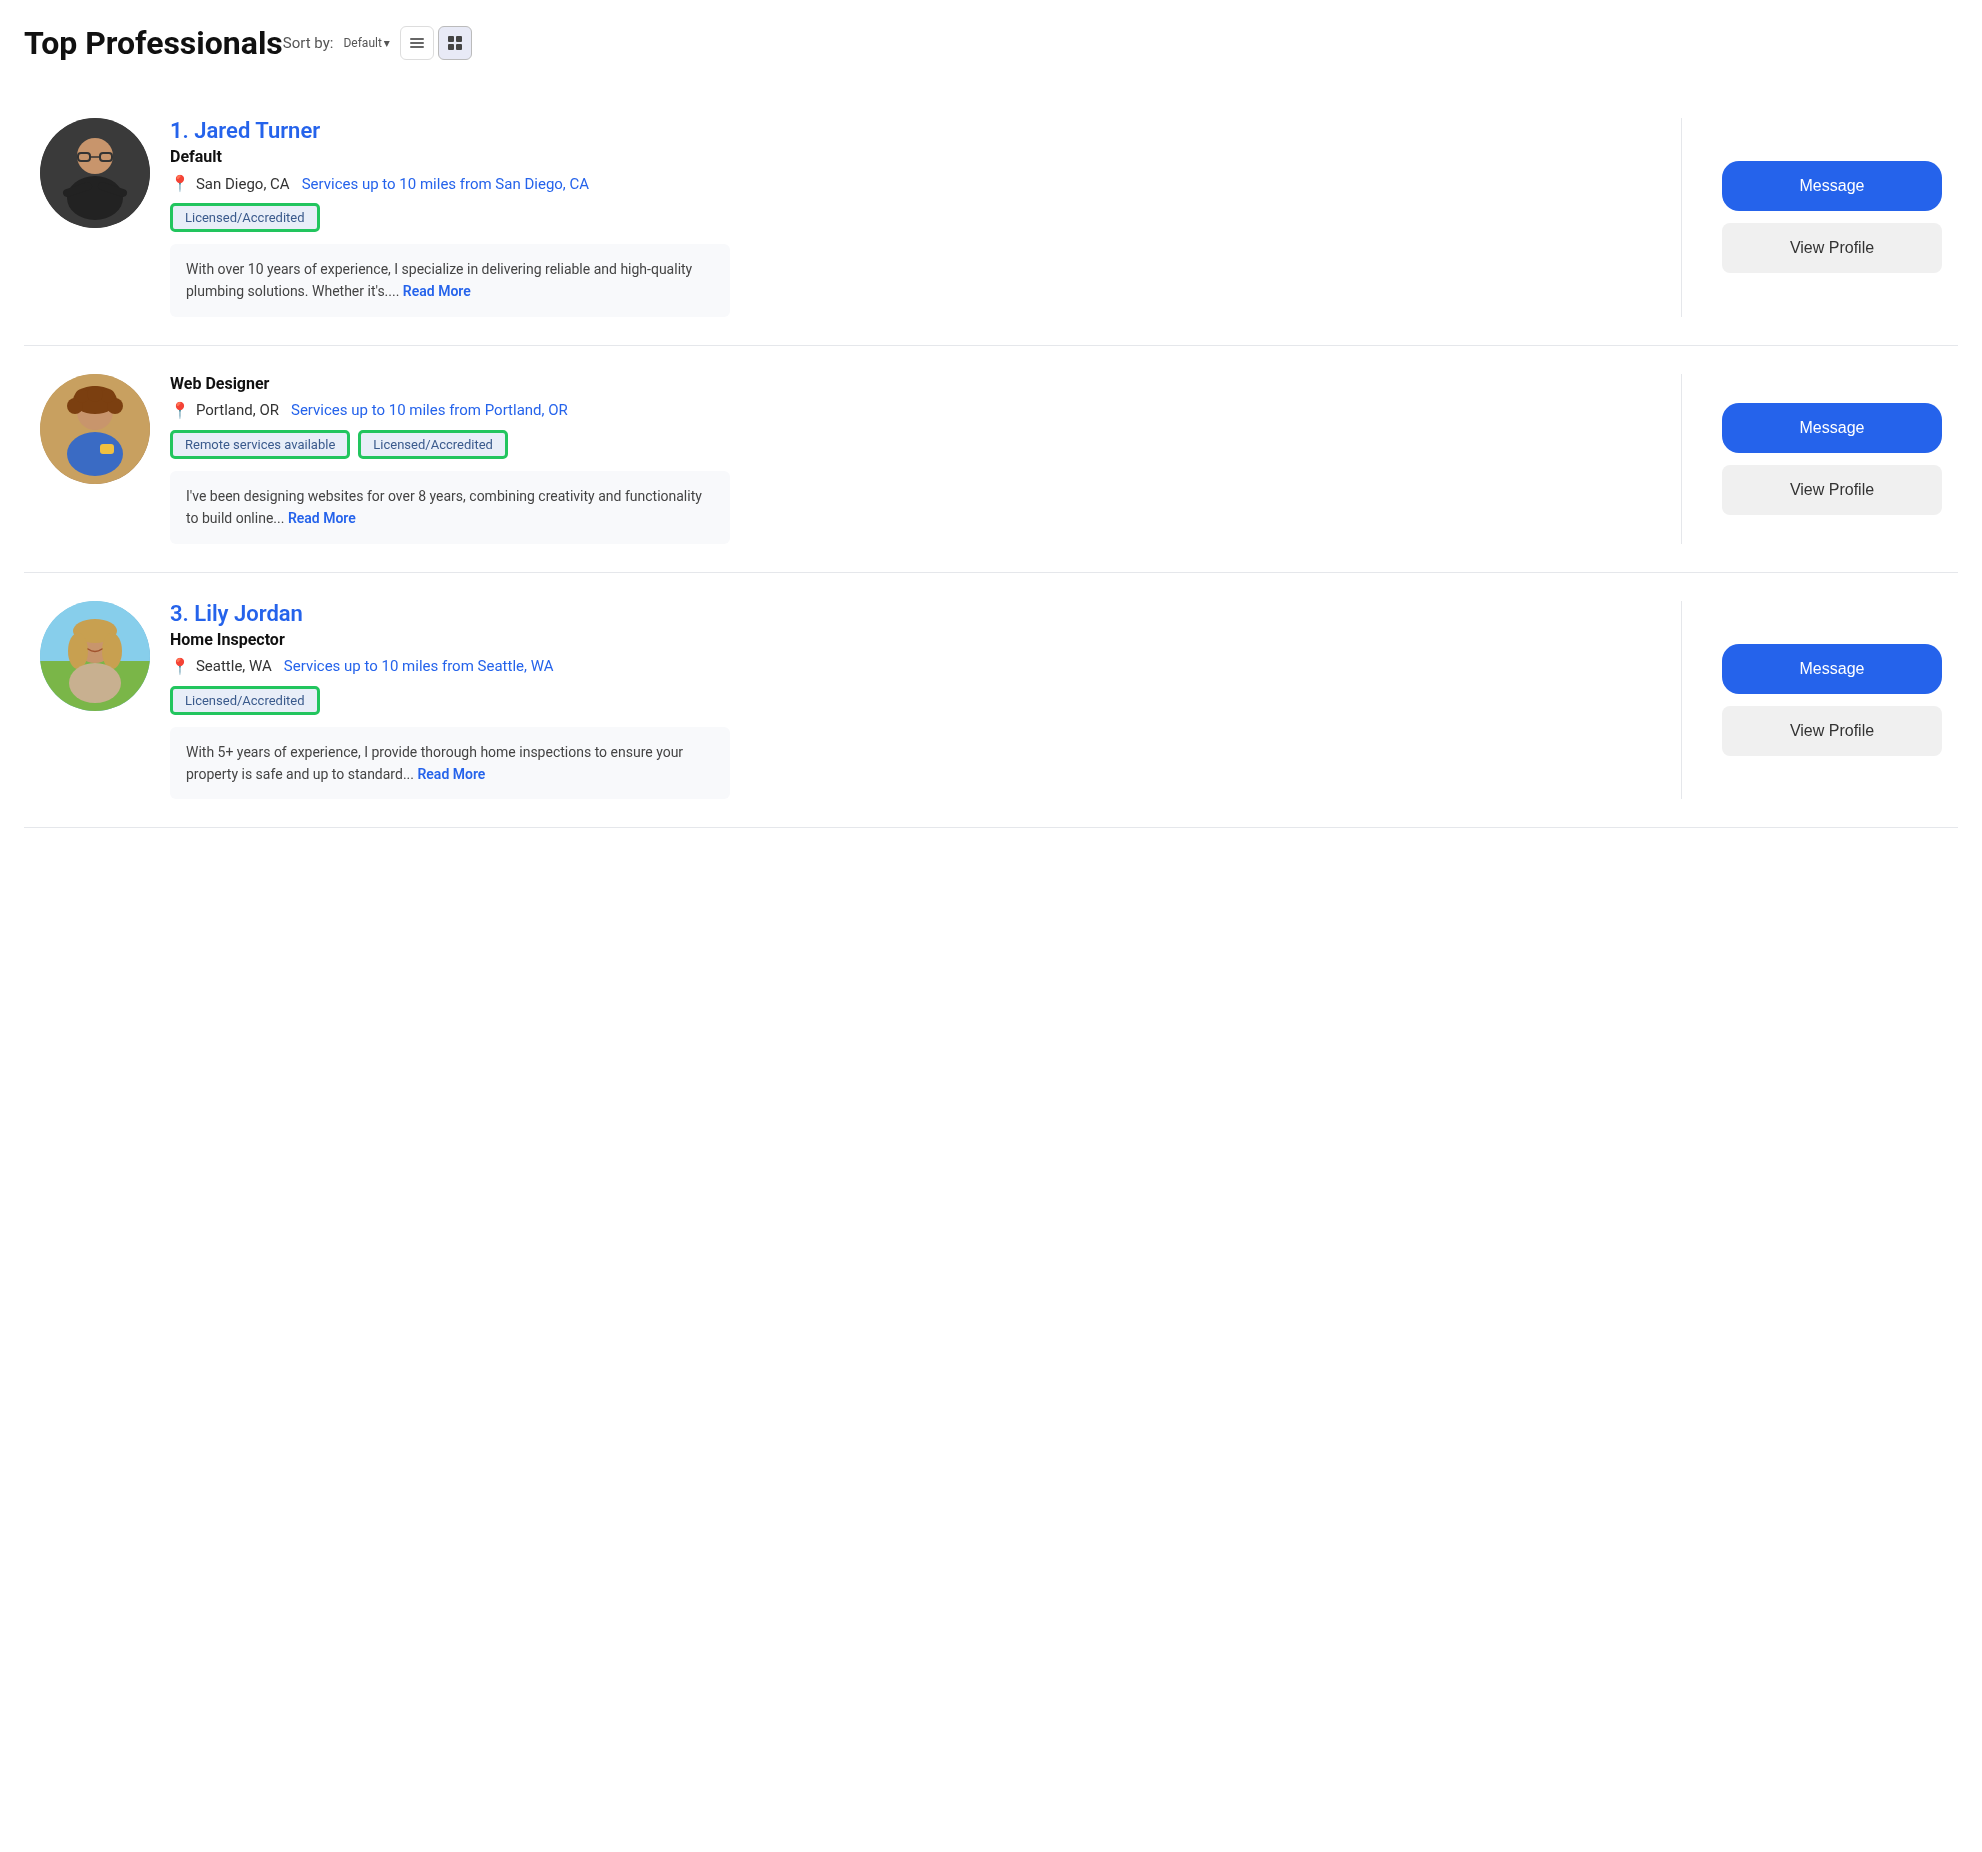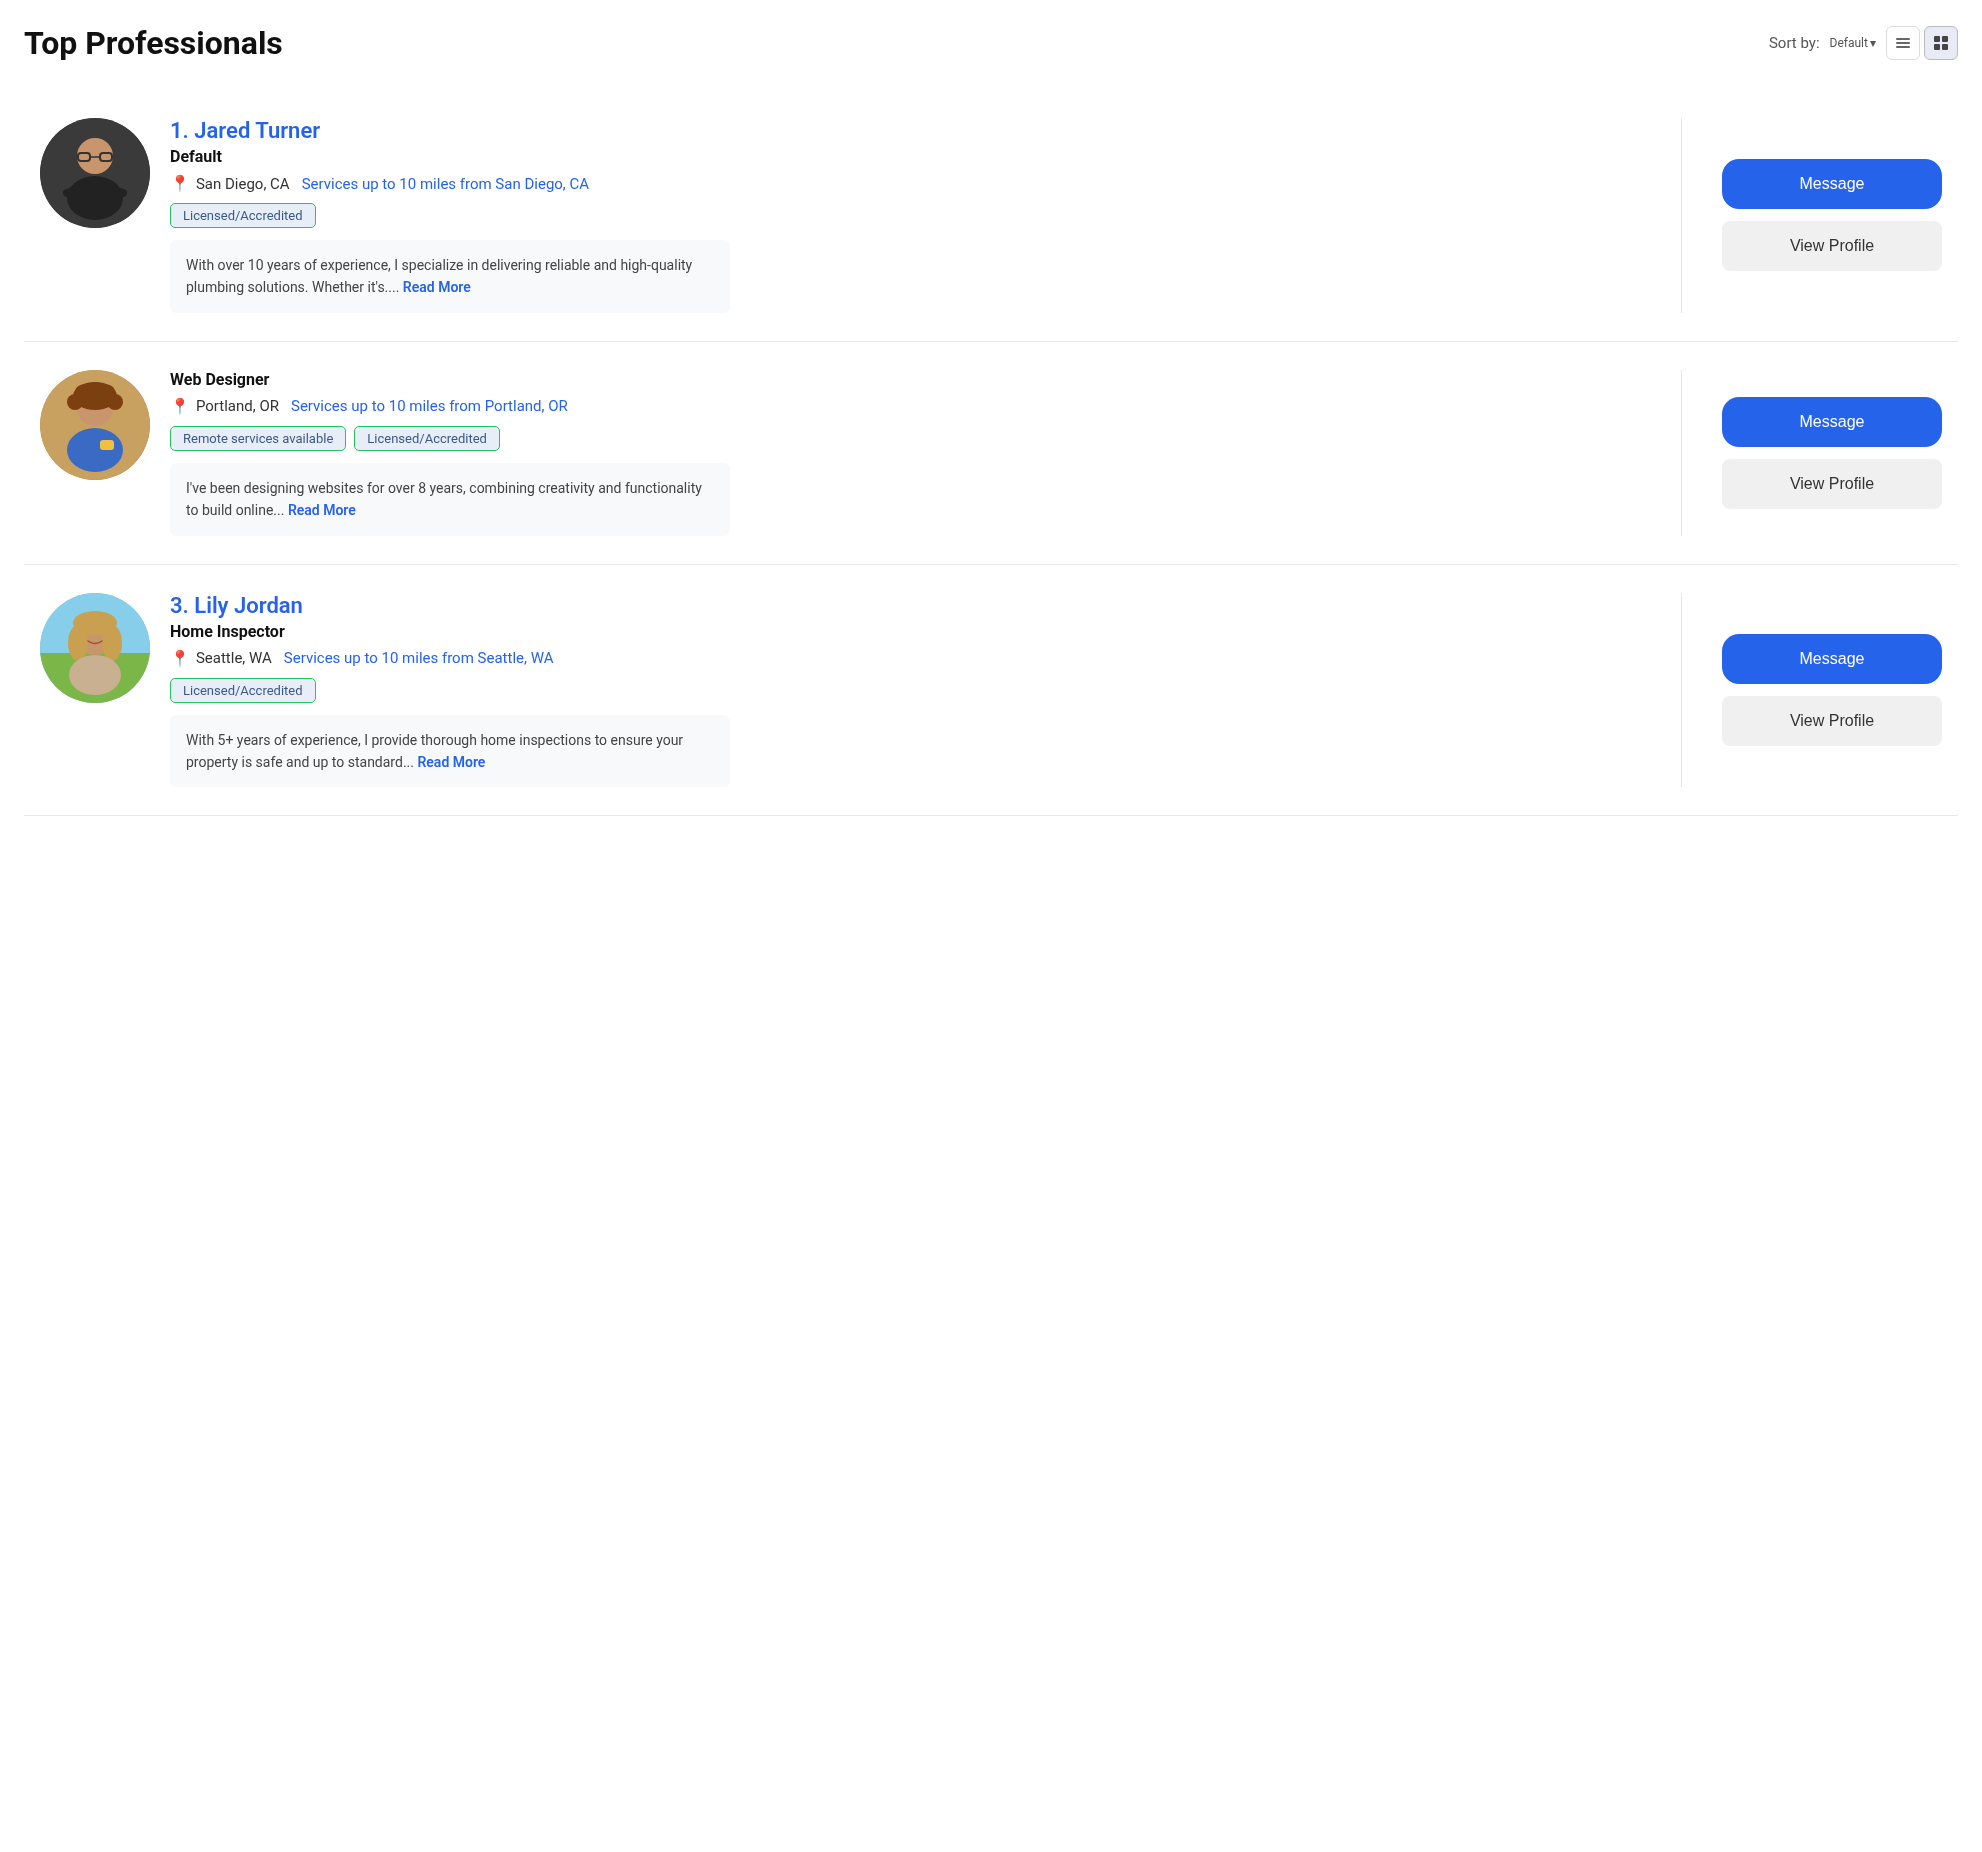--- a/index.html
+++ b/index.html
@@ -5,21 +5,21 @@
     * { box-sizing: border-box; margin: 0; padding: 0; }
     body {
       font-family: -apple-system, BlinkMacSystemFont, 'Segoe UI', Roboto, sans-serif;
       background: #fff;
       color: #333;
       padding: 24px;
     }
     .page-header {
       display: flex;
       align-items: center;
-      justify-content: space-between;
+      justify-content: flex-start;
       margin-bottom: 28px;
     }
     .page-title {
       font-size: 32px;
       font-weight: 700;
       color: #111;
     }
     .sort-controls {
       display: flex;
       align-items: center;
@@ -137,21 +137,21 @@
       flex-wrap: wrap;
       gap: 8px;
       margin-bottom: 12px;
     }
     .tag {
       background: #e8eef8;
       color: #3a5a8c;
       font-size: 13px;
       padding: 4px 12px;
       border-radius: 5px;
-      border: 1px solid #22c55e;
+      border: 3px solid #22c55e;
     }
     .description-box {
       background: #f8f9fb;
       border-radius: 6px;
       padding: 14px 16px;
       font-size: 14px;
       color: #444;
       line-height: 1.6;
       max-width: 560px;
     }

